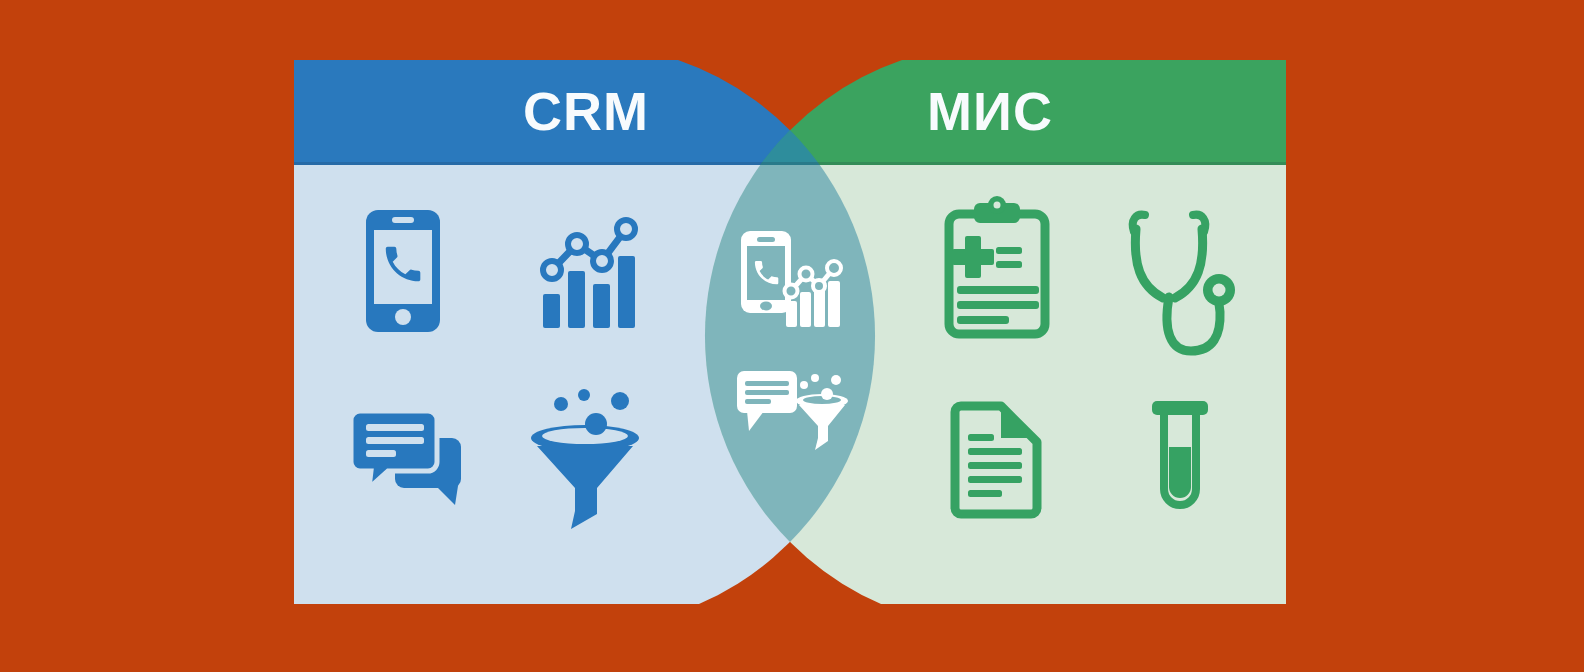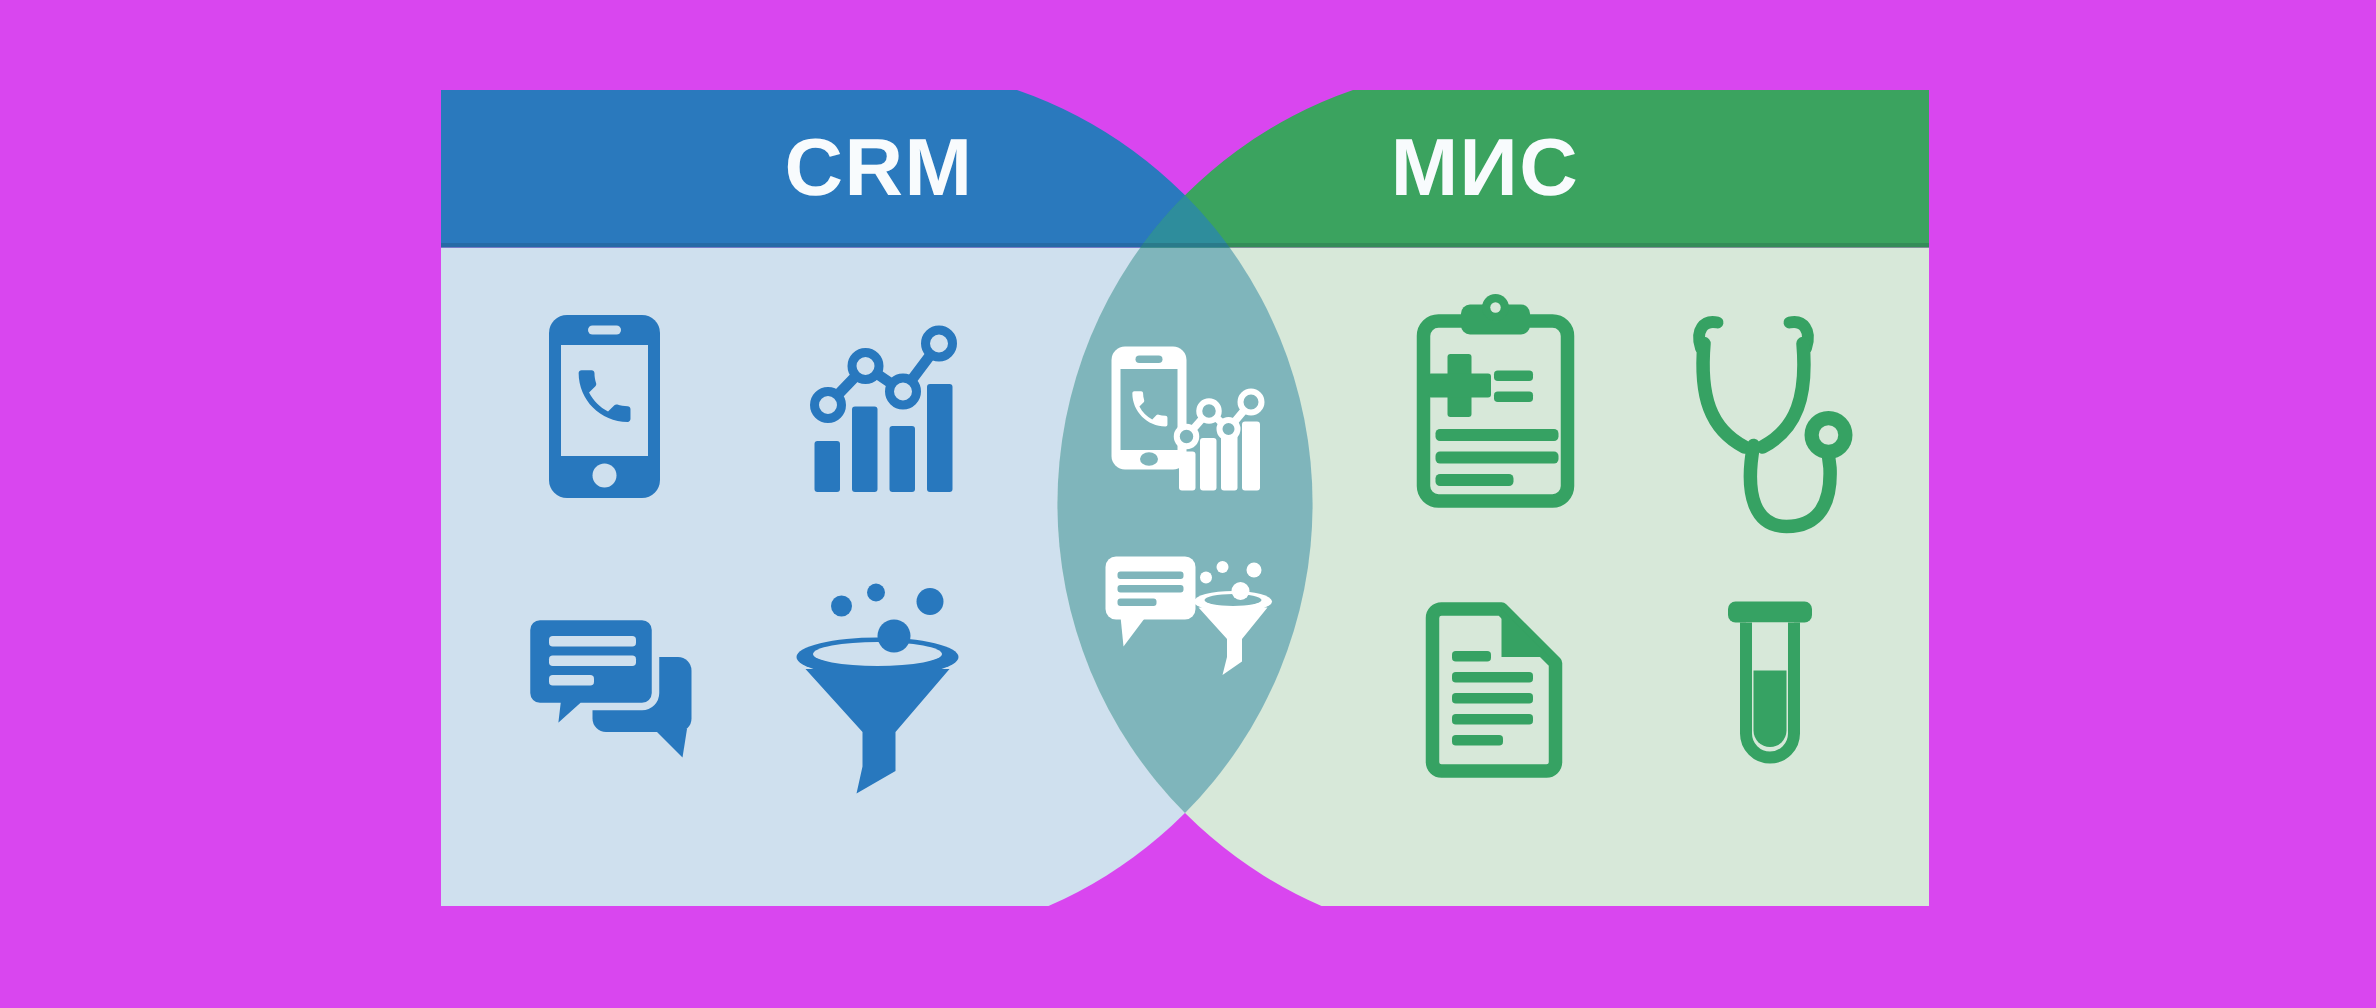--- a/index.html
+++ b/index.html
@@ -1,20 +1,20 @@
 <!DOCTYPE html>
 <html><head>
 <meta charset="utf-8">
 <style>
   html, body { margin: 0; padding: 0; background: #ffffff; }
   .stage {
     width: 1584px;
     height: 672px;
     position: relative;
-    background: #d946ef;
+    background: #c2410c;
     overflow: hidden;
     font-family: "Liberation Sans", sans-serif;
   }
   svg { display: block; }
   .hdr-label {
     font-family: "Liberation Sans", sans-serif;
     font-weight: bold;
     font-size: 54px;
     letter-spacing: 1px;
     fill: #f8fbfd;

